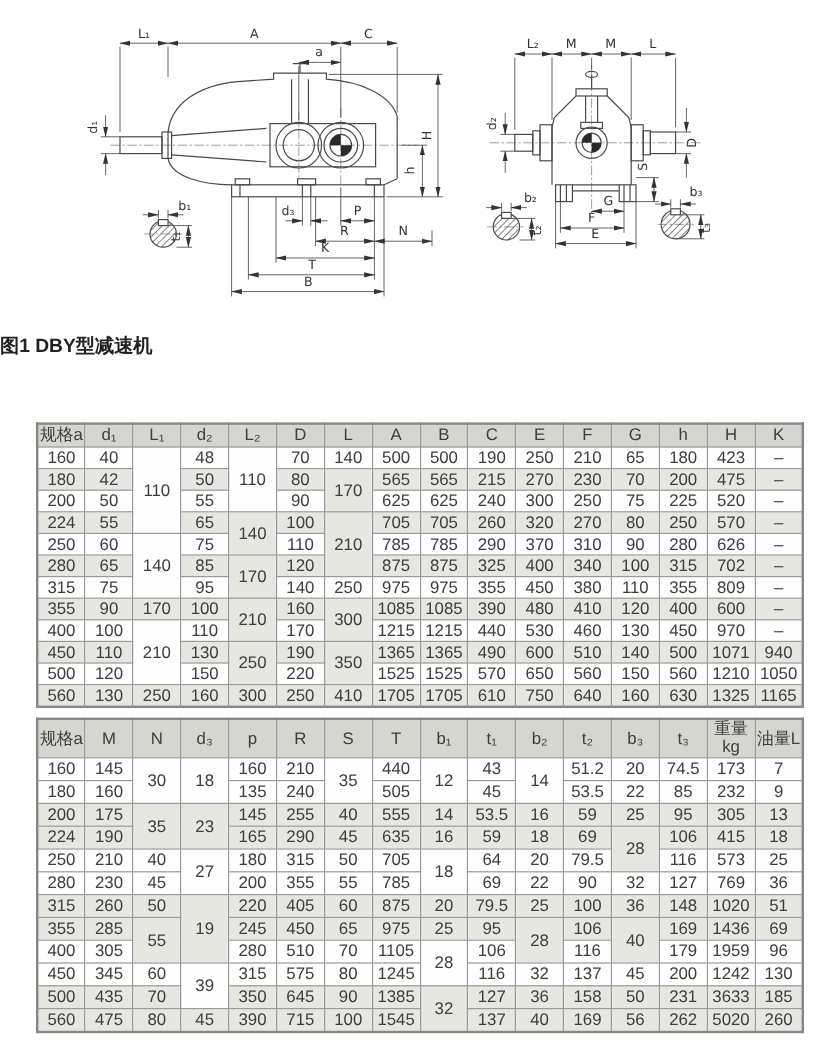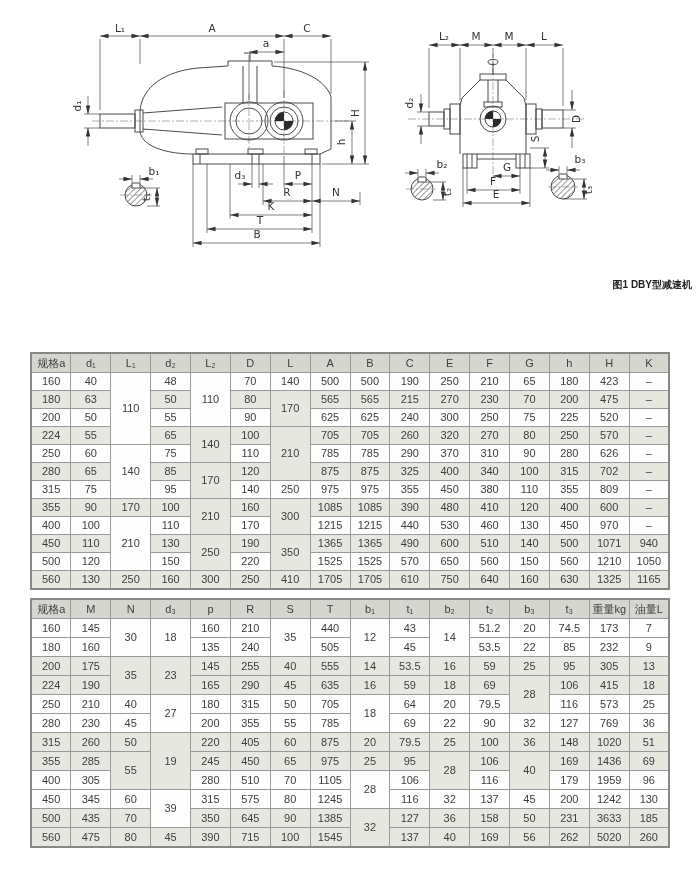--- a/index.html
+++ b/index.html
@@ -6,26 +6,26 @@
   .page{position:relative;width:692px;height:874px;background:#fff;overflow:hidden;
         font-family:"Liberation Sans","DejaVu Sans",sans-serif;}
   svg.fig{position:absolute;left:0;top:6px;}
   .ln{fill:none;stroke:#4a4a4a;stroke-width:1;}
   .key{fill:#ffffff;stroke:#4a4a4a;stroke-width:1;}
   .cl{fill:none;stroke:#7a7a7a;stroke-width:0.6;stroke-dasharray:8 2 2 2;}
   .dm{fill:none;stroke:#474747;stroke-width:0.7;}
   .arr2{marker-start:url(#arw);marker-end:url(#arw);}
   .arrE{marker-end:url(#arw);}
   text.dim{font:10.5px "DejaVu Sans",sans-serif;fill:#333;text-anchor:middle;}
-  .caption{position:absolute;left:0;width:100%;text-align:right;
-           font-size:10px;font-weight:bold;color:#222;}
+  .caption{position:absolute;left:0;width:100%;text-align:left;
+           font-size:16px;font-weight:bold;color:#222;}
   #figcap{top:278px;}
   #tabtitle{top:325px;}
   table.tbl{position:absolute;left:30px;border-collapse:collapse;table-layout:fixed;
-            width:640px;font-size:11px;color:#3d3d3d;border:2px solid #878787;}
+            width:640px;font-size:14px;color:#3d3d3d;border:2px solid #878787;}
   .tbl th,.tbl td{border:1px solid #9a9a9a;text-align:center;vertical-align:middle;
                   padding:0;font-weight:normal;line-height:1.1;}
   .tbl th{background:#d6d6d0;height:18px;}
   #t1{top:352px;} #t2{top:598px;}
   #t1 td{height:17px;} #t2 td{height:18px;}
   td.g{background:#e7e7e2;} td.w{background:#fefefe;}
 </style>
 </head>
 <body>
 
@@ -291,21 +291,21 @@
           <td class="w">190</td>
           <td class="w">250</td>
           <td class="w">210</td>
           <td class="w">65</td>
           <td class="w">180</td>
           <td class="w">423</td>
           <td class="w">–</td>
         </tr>
         <tr>
           <td class="g">180</td>
-          <td class="g">63</td>
+          <td class="g">42</td>
           <td class="g">50</td>
           <td class="g">80</td>
           <td rowspan="2" class="g">170</td>
           <td class="g">565</td>
           <td class="g">565</td>
           <td class="g">215</td>
           <td class="g">270</td>
           <td class="g">230</td>
           <td class="g">70</td>
           <td class="g">200</td>

